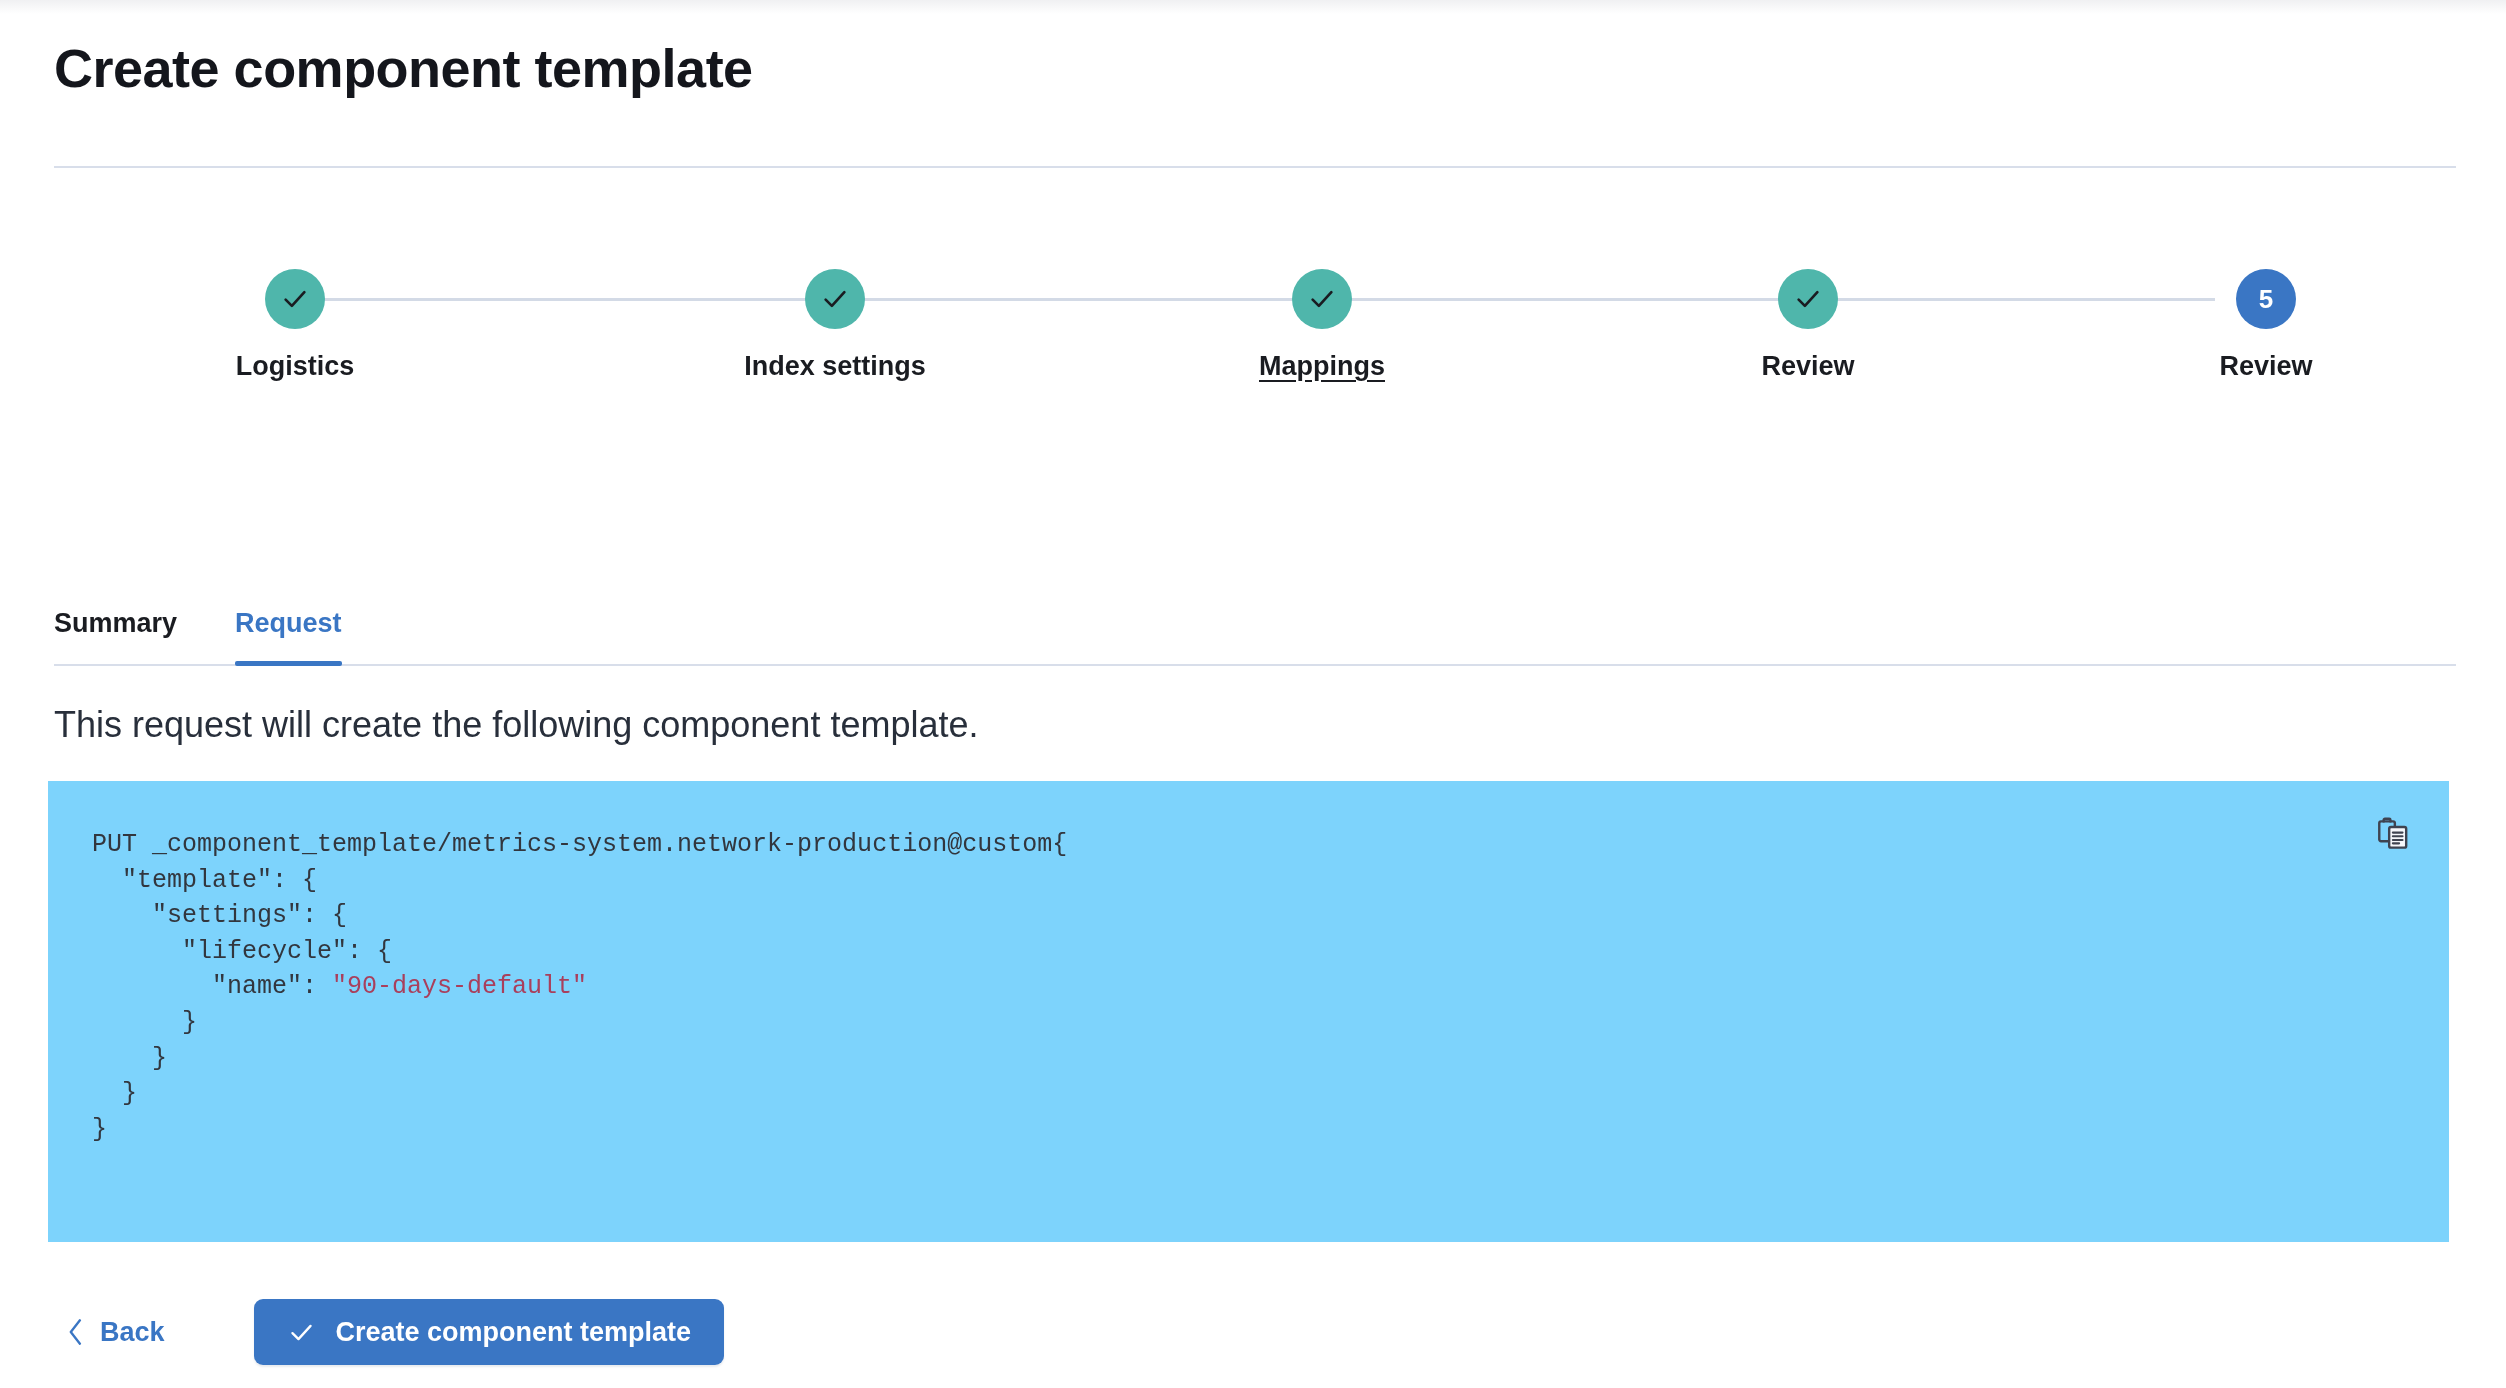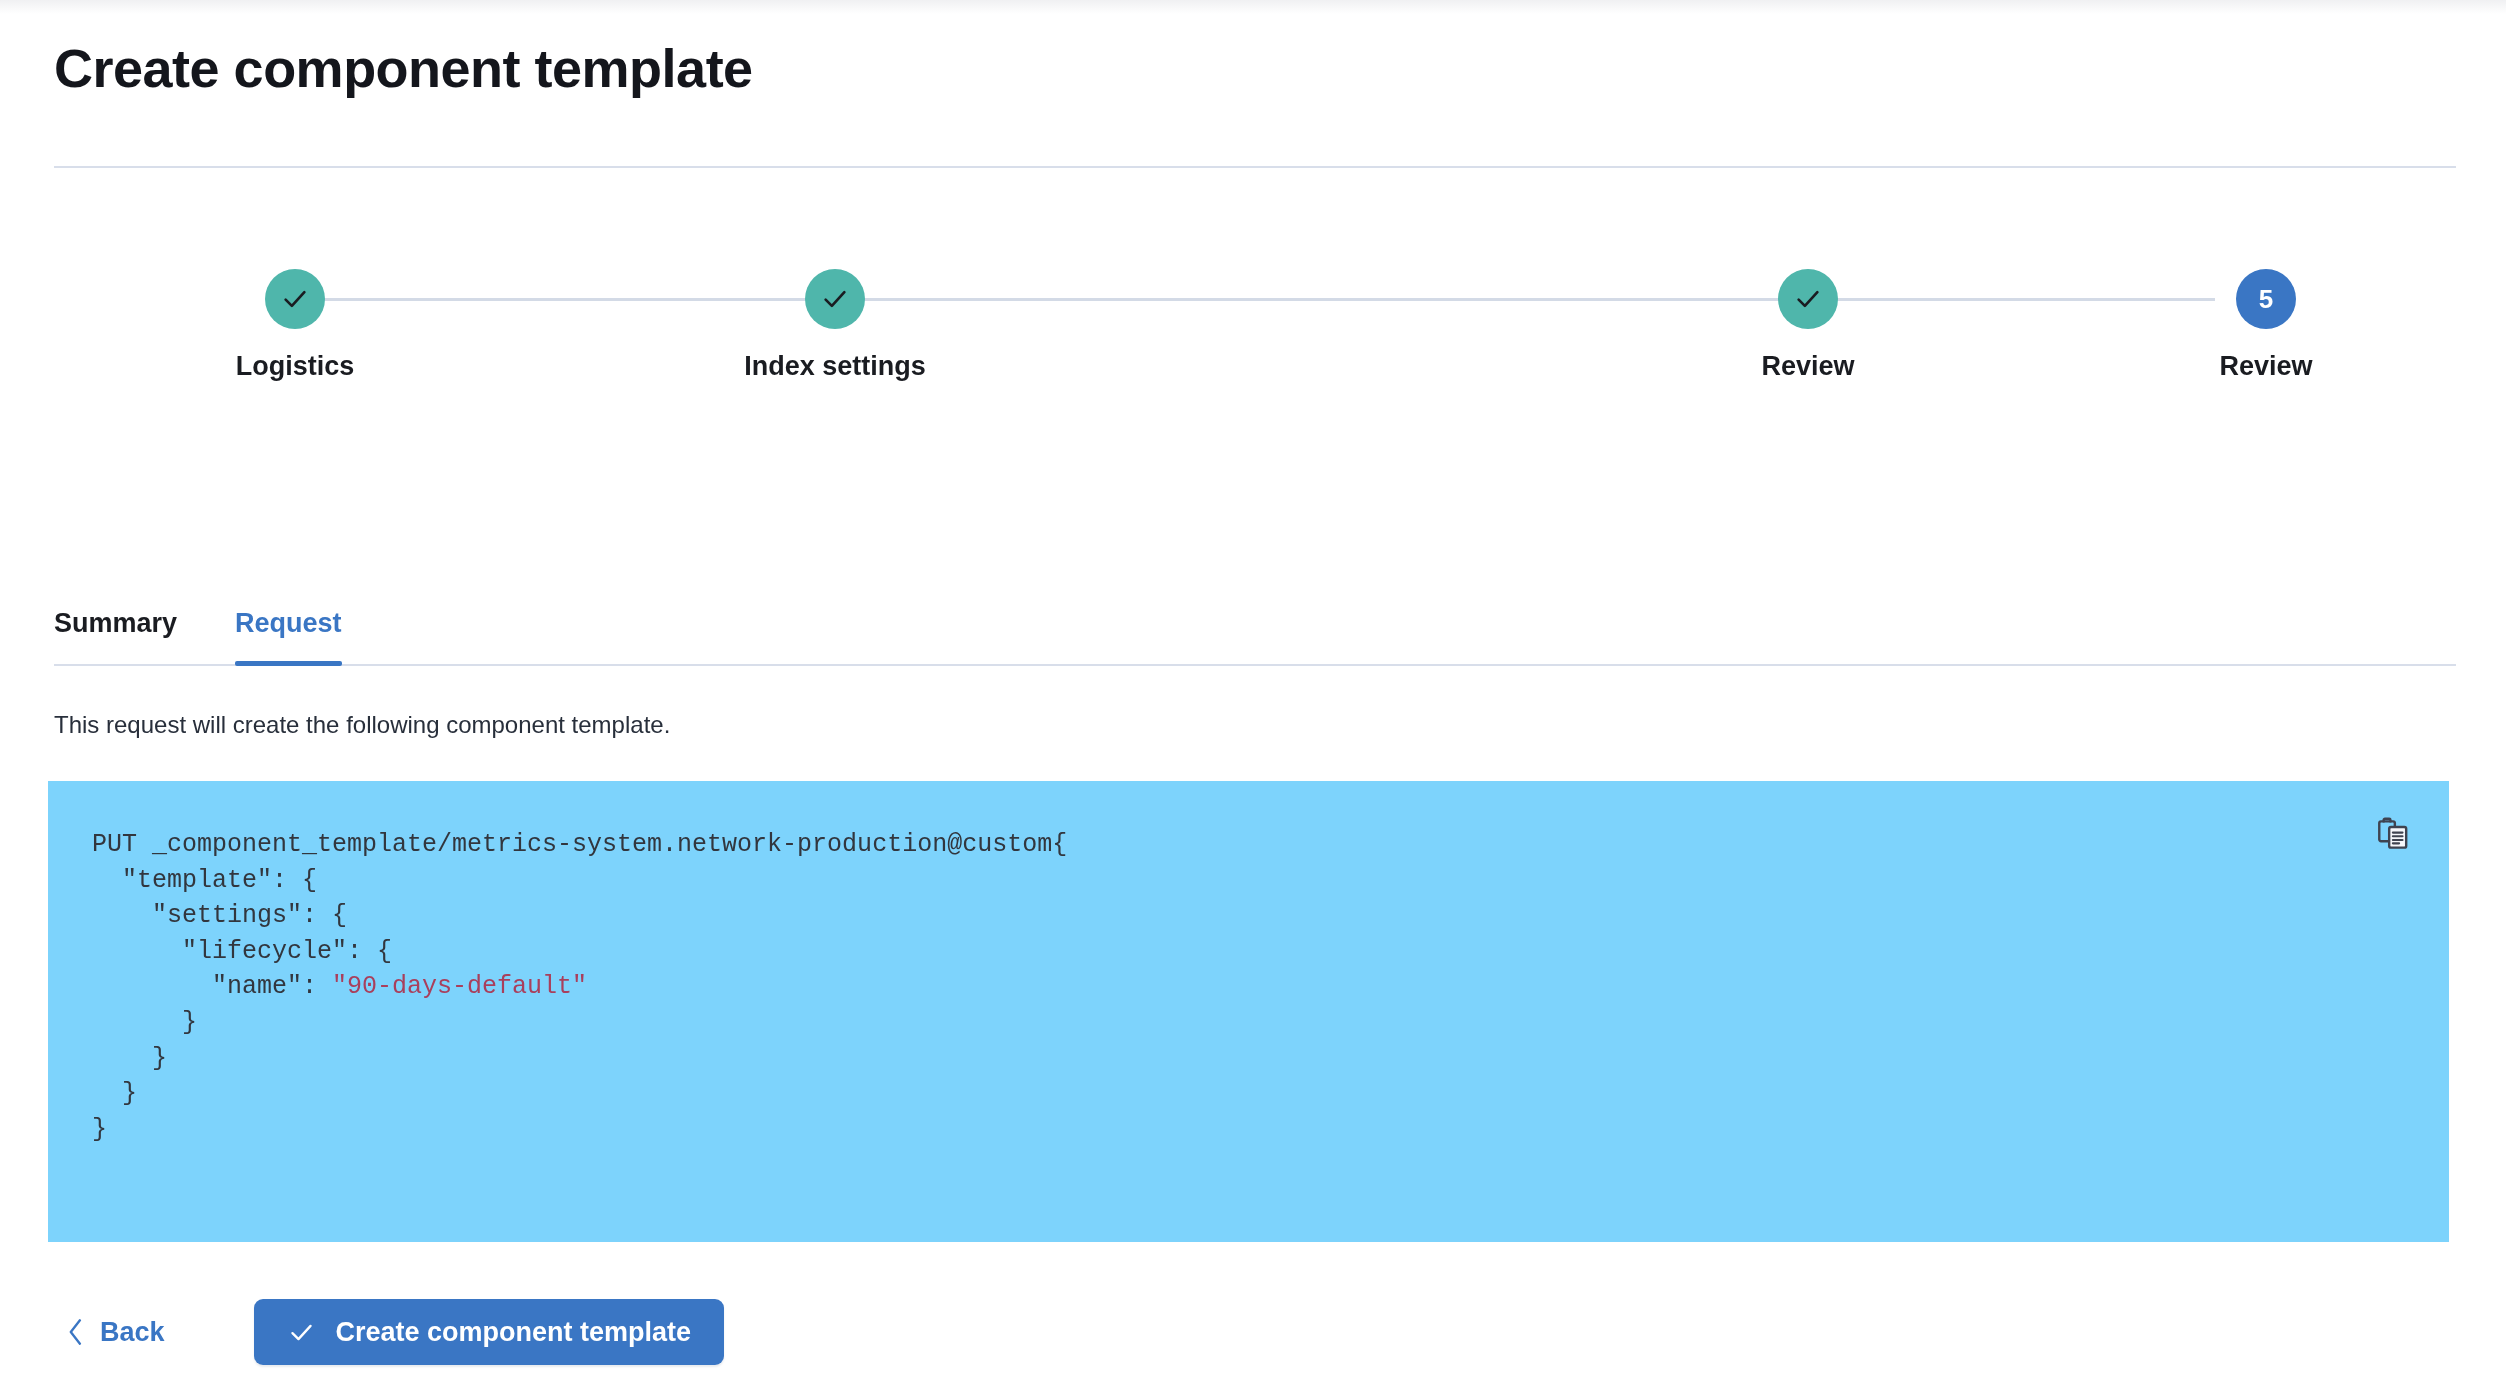--- a/index.html
+++ b/index.html
@@ -162,21 +162,21 @@
     border-radius: 2px;
   }
   #tab-summary { left: 0px; }
   #tab-request { left: 181px; }
 
   
   .description {
     position: absolute;
     left: 54px;
     top: 705px;
-    font-size: 24px;
+    font-size: 36px;
     line-height: 40px;
     color: #282f3b;
     white-space: nowrap;
   }
 
   
   .code-block {
     position: absolute;
     left: 48px;
     top: 781px;
@@ -278,20 +278,28 @@
 
     <div class="step" id="step-1" style="left:781px;">
       <div class="step-circle done">
         <svg width="30" height="30" viewBox="0 0 24 24" fill="none">
           <path d="M4.5 12.5l5 5 10-11" stroke="#1a1c21" stroke-width="2.1" stroke-linecap="round" stroke-linejoin="round"></path>
         </svg>
       </div>
       <div class="step-label">Index settings</div>
     </div>
 
+    <div class="step" id="step-2" style="left:1268px;">
+      <div class="step-circle done">
+        <svg width="30" height="30" viewBox="0 0 24 24" fill="none">
+          <path d="M4.5 12.5l5 5 10-11" stroke="#1a1c21" stroke-width="2.1" stroke-linecap="round" stroke-linejoin="round"></path>
+        </svg>
+      </div>
+      <div class="step-label link-hover">Mappings</div>
+    </div>
 
     <div class="step" id="step-3" style="left:1754px;">
       <div class="step-circle done">
         <svg width="30" height="30" viewBox="0 0 24 24" fill="none">
           <path d="M4.5 12.5l5 5 10-11" stroke="#1a1c21" stroke-width="2.1" stroke-linecap="round" stroke-linejoin="round"></path>
         </svg>
       </div>
       <div class="step-label">Review</div>
     </div>
 

